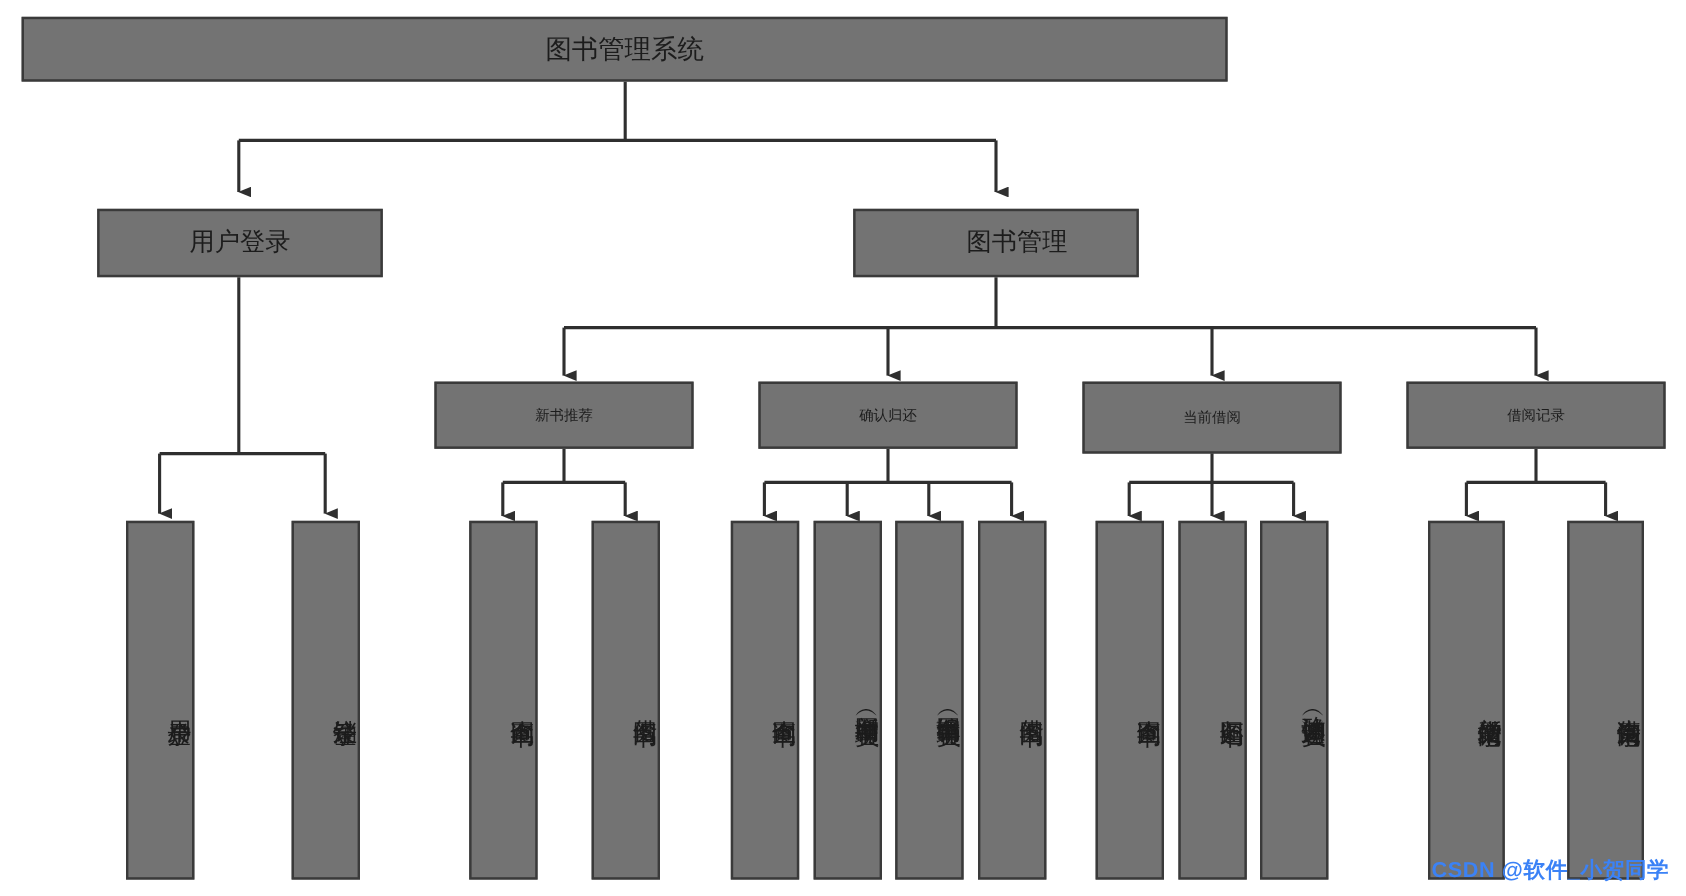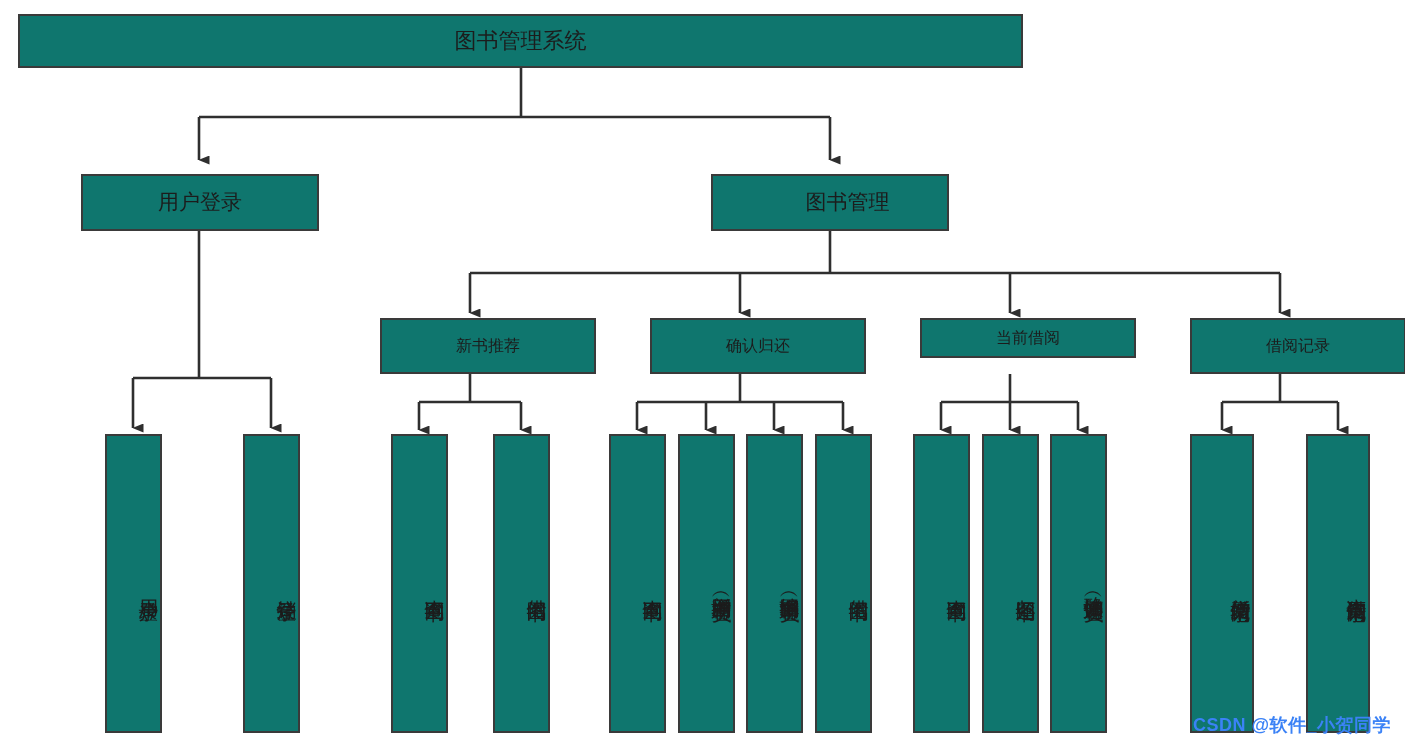--- a/index.html
+++ b/index.html
@@ -22,38 +22,37 @@
     position: absolute;
     left: 0;
     top: 0;
     width: 1405px;
     height: 747px;
     display: block;
   }
   .node {
     position: absolute;
     box-sizing: border-box;
-    background: #0f766e;
+    background: #737373;
     border: 2.5px solid #3a3a3a;
     color: #1c1c1c;
     display: flex;
     align-items: center;
     justify-content: center;
     text-align: left;
     line-height: 1.18;
   }
   .node.root {
     font-size: 22px;
   }
   .node.level1 {
     font-size: 21px;
   }
   .node.level2 {
-    font-size: 16px;
-    margin-left: 18px;
+    font-size: 12px;
   }
   .node.leaf {
     font-size: 20px;
     writing-mode: vertical-rl;
     text-orientation: upright;
     letter-spacing: 1px;
     padding: 14px 0 10px 0;
     align-items: flex-start;
     justify-content: center;
   }
@@ -139,21 +138,21 @@
   </div>
 
   <div class="node level2" style="left:362px; top:318px; width:216px; height:56px;">
     <span class="label">新书推荐</span>
   </div>
 
   <div class="node level2" style="left:632px; top:318px; width:216px; height:56px;">
     <span class="label">确认归还</span>
   </div>
 
-  <div class="node level2" style="left:902px; top:318px; width:216px; height:40px;">
+  <div class="node level2" style="left:902px; top:318px; width:216px; height:60px;">
     <span class="label">当前借阅</span>
   </div>
 
   <div class="node level2" style="left:1172px; top:318px; width:216px; height:56px;">
     <span class="label">借阅记录</span>
   </div>
 
   <div class="node leaf" style="left:105px; top:434px; width:57px; height:299px;">
     <span class="label">用户登录</span>
   </div>

